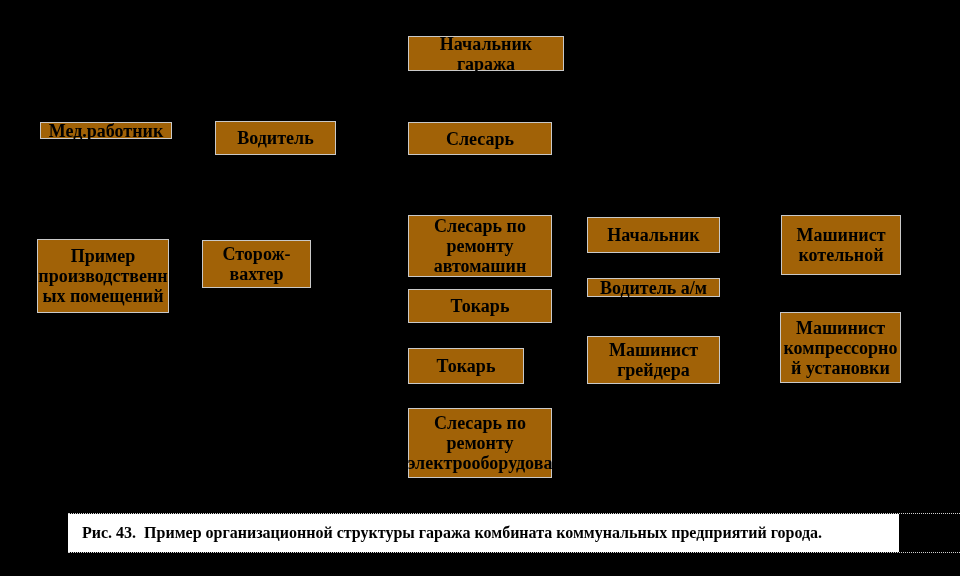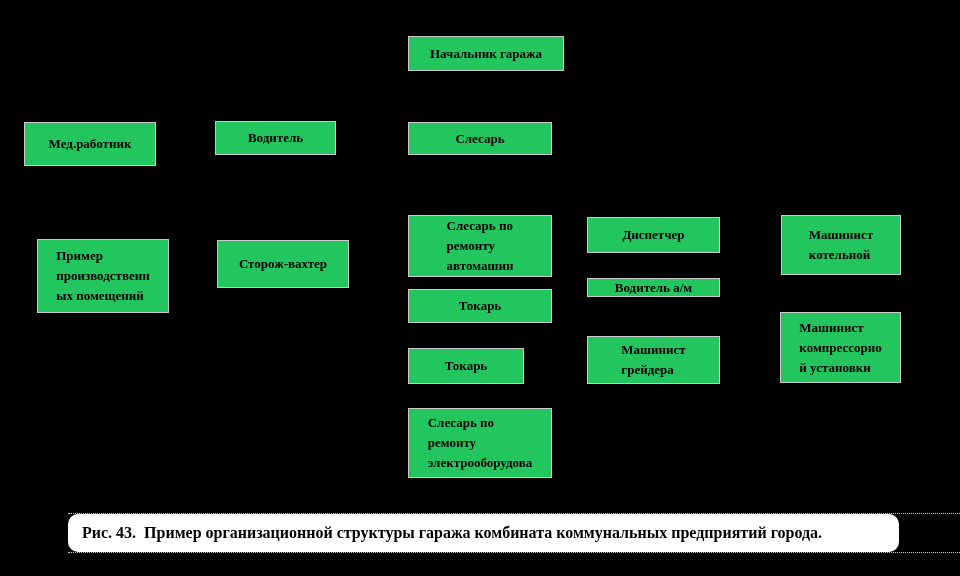--- a/index.html
+++ b/index.html
@@ -10,28 +10,29 @@
   #stage {
     position: relative;
     width: 960px;
     height: 576px;
     background: #000;
     overflow: hidden;
     font-family: "Liberation Serif", "DejaVu Serif", serif;
   }
   .node {
     position: absolute;
-    background: #22c55e;
+    background: #a16207;
     color: #000;
     font-weight: bold;
-    font-size: 13px;
+    font-size: 18px;
     line-height: 20px;
     display: flex;
     align-items: center;
     justify-content: center;
+    text-align: center;
     white-space: pre-line;
     box-sizing: border-box;
     border: 1px solid #c9c9c9;
   }
   .caption-frame {
     position: absolute;
     left: 68px;
     top: 513px;
     width: 892px;
     height: 40px;
@@ -47,55 +48,54 @@
     height: 100%;
     background: #fff;
     color: #000;
     font-weight: bold;
     font-size: 16px;
     display: flex;
     align-items: center;
     padding-left: 14px;
     box-sizing: border-box;
     white-space: nowrap;
-    border-radius: 10px;
   }
 </style>
 </head>
 <body>
 
 <div id="stage">
 
   <div class="node" style="left:408px;top:36px;width:156px;height:35px">Начальник гаража</div>
 
-  <div class="node" style="left:24px;top:122px;width:132px;height:44px">Мед.работник</div>
+  <div class="node" style="left:40px;top:122px;width:132px;height:17px">Мед.работник</div>
 
   <div class="node" style="left:215px;top:121px;width:121px;height:34px">Водитель</div>
 
   <div class="node" style="left:408px;top:122px;width:144px;height:33px">Слесарь</div>
 
   <div class="node" style="left:37px;top:239px;width:132px;height:74px">Пример
 производственн
 ых помещений</div>
 
-  <div class="node" style="left:217px;top:240px;width:132px;height:48px">Сторож-вахтер</div>
+  <div class="node" style="left:202px;top:240px;width:109px;height:48px">Сторож-вахтер</div>
 
   <div class="node" style="left:408px;top:215px;width:144px;height:62px">Слесарь по
 ремонту
 автомашин</div>
 
   <div class="node" style="left:408px;top:289px;width:144px;height:34px">Токарь</div>
 
   <div class="node" style="left:408px;top:348px;width:116px;height:36px">Токарь</div>
 
   <div class="node" style="left:408px;top:408px;width:144px;height:70px">Слесарь по
 ремонту
 электрооборудова</div>
 
-  <div class="node" style="left:587px;top:217px;width:133px;height:36px">Диспетчер</div>
+  <div class="node" style="left:587px;top:217px;width:133px;height:36px">Начальник</div>
 
   <div class="node" style="left:587px;top:278px;width:133px;height:19px">Водитель а/м</div>
 
   <div class="node" style="left:587px;top:336px;width:133px;height:48px">Машинист
 грейдера</div>
 
   <div class="node" style="left:781px;top:215px;width:120px;height:60px">Машинист
 котельной</div>
 
   <div class="node" style="left:780px;top:312px;width:121px;height:71px">Машинист

